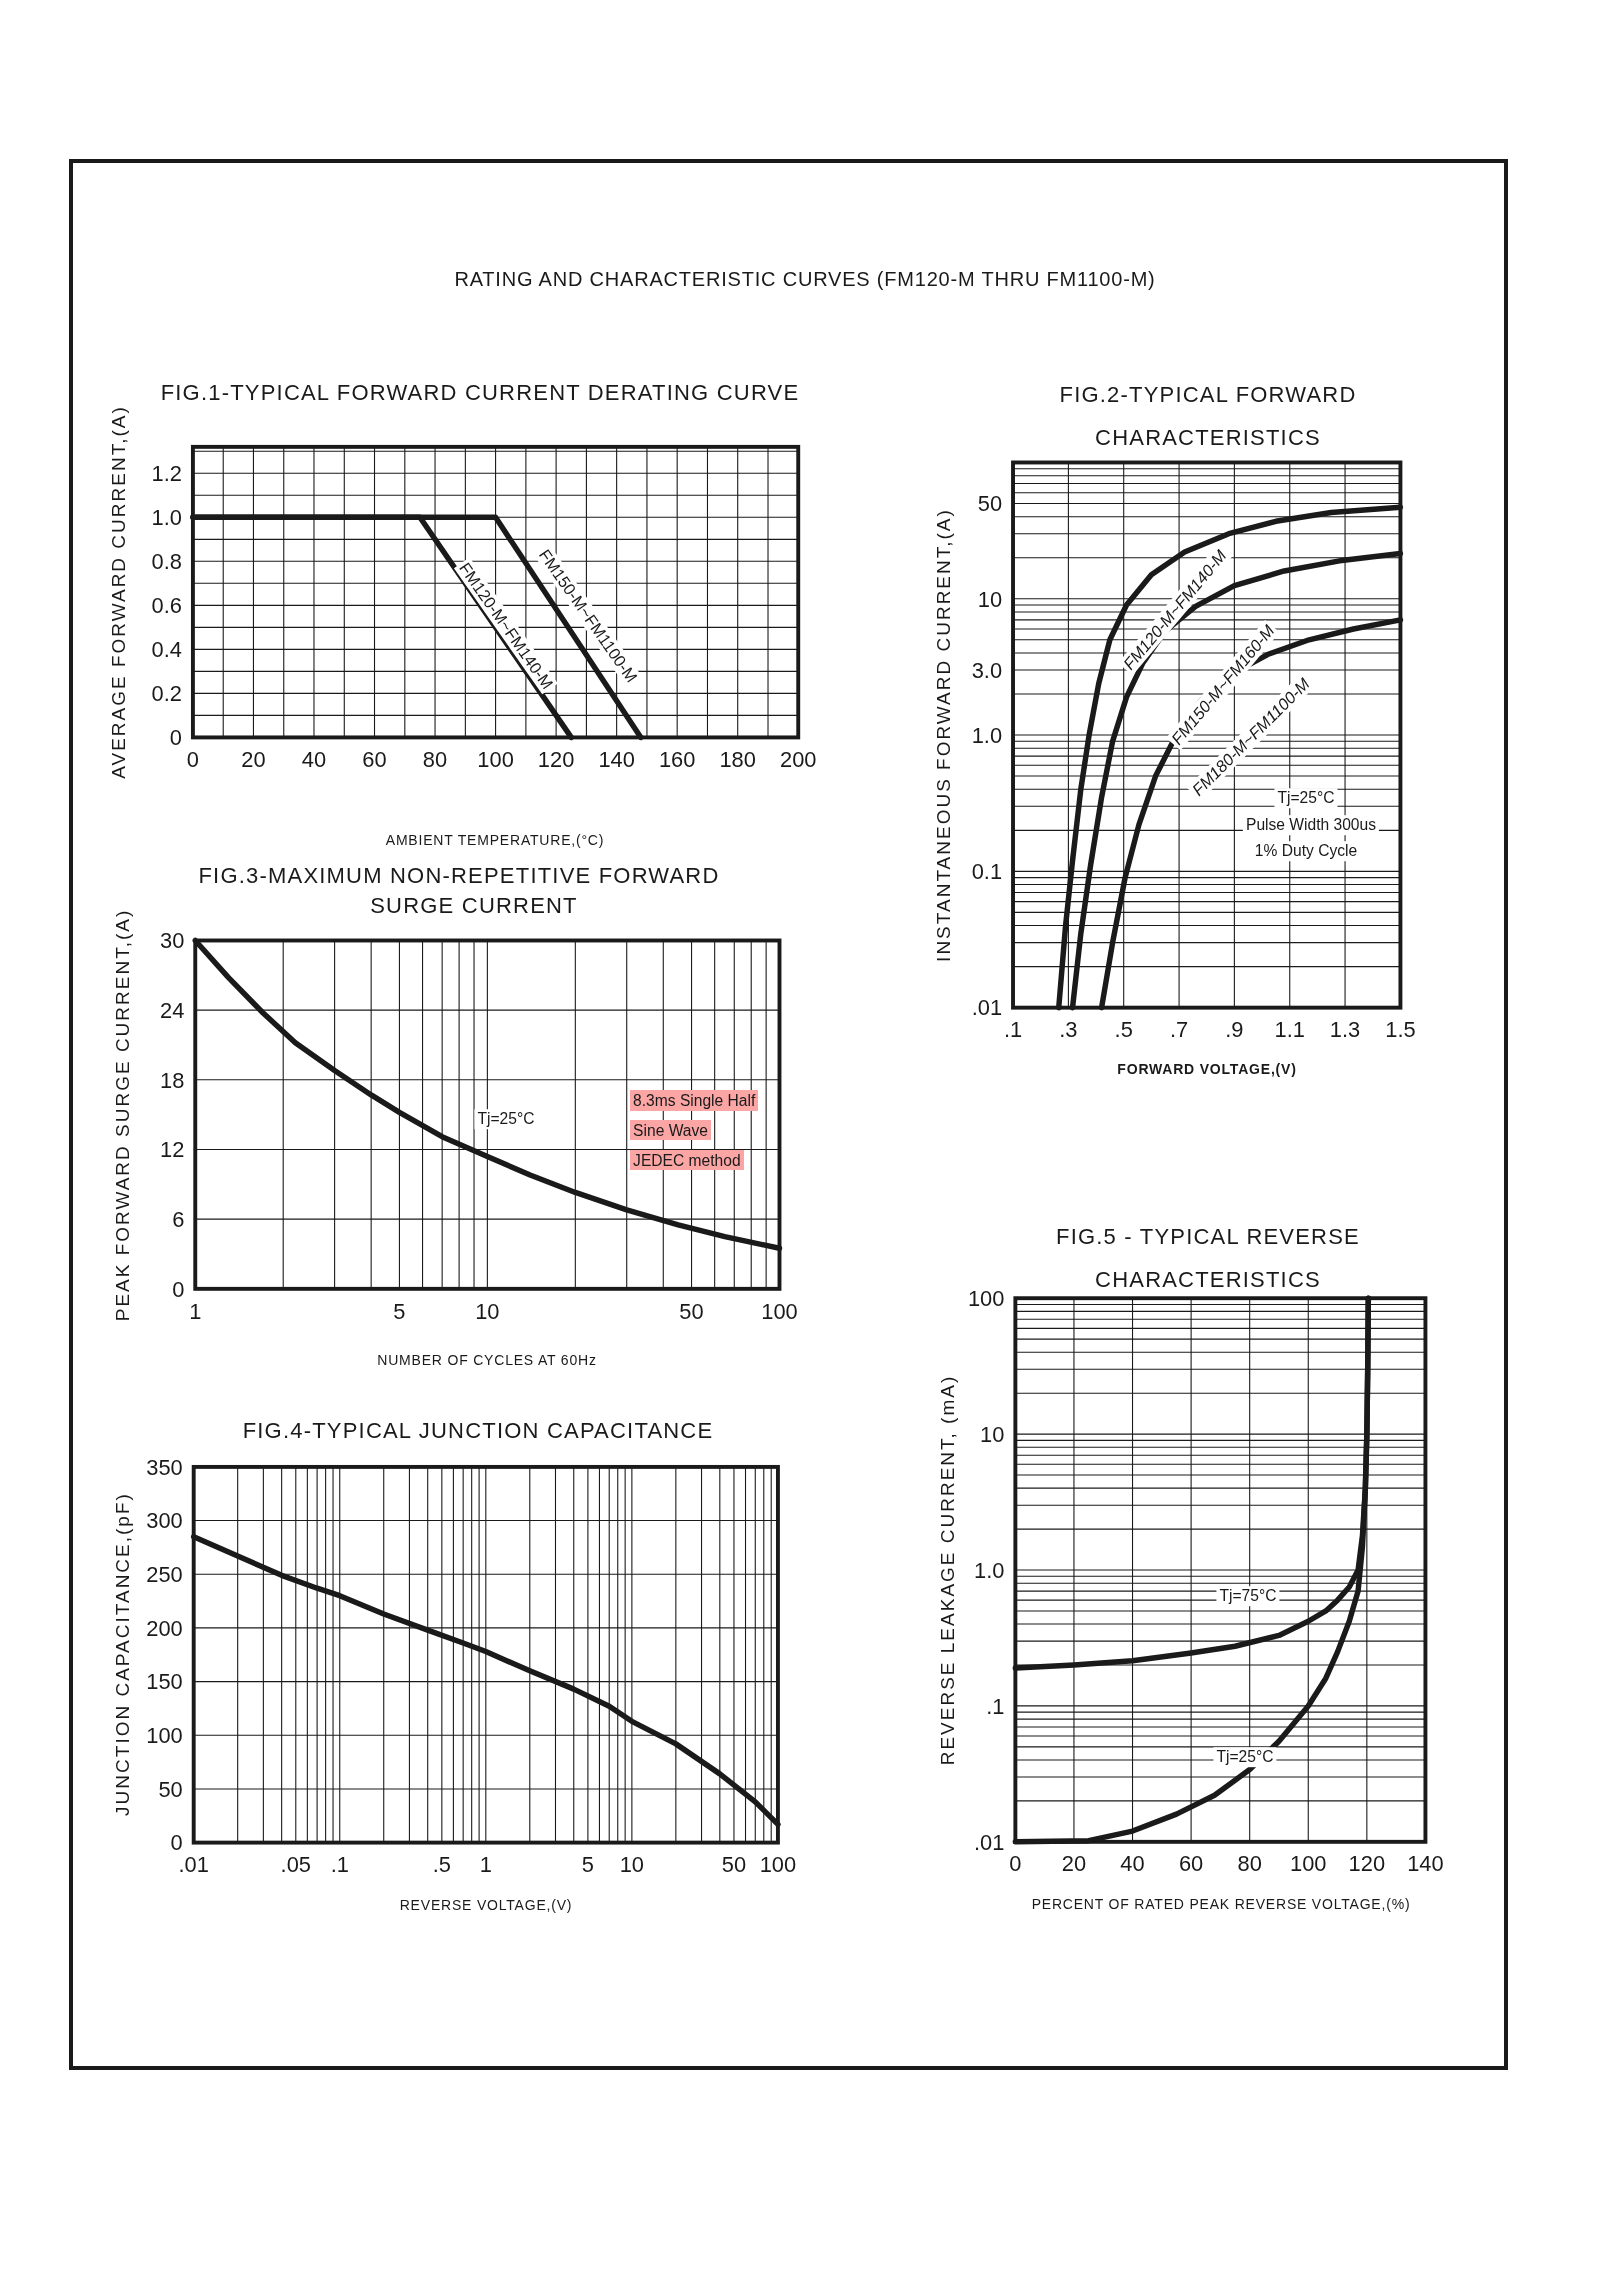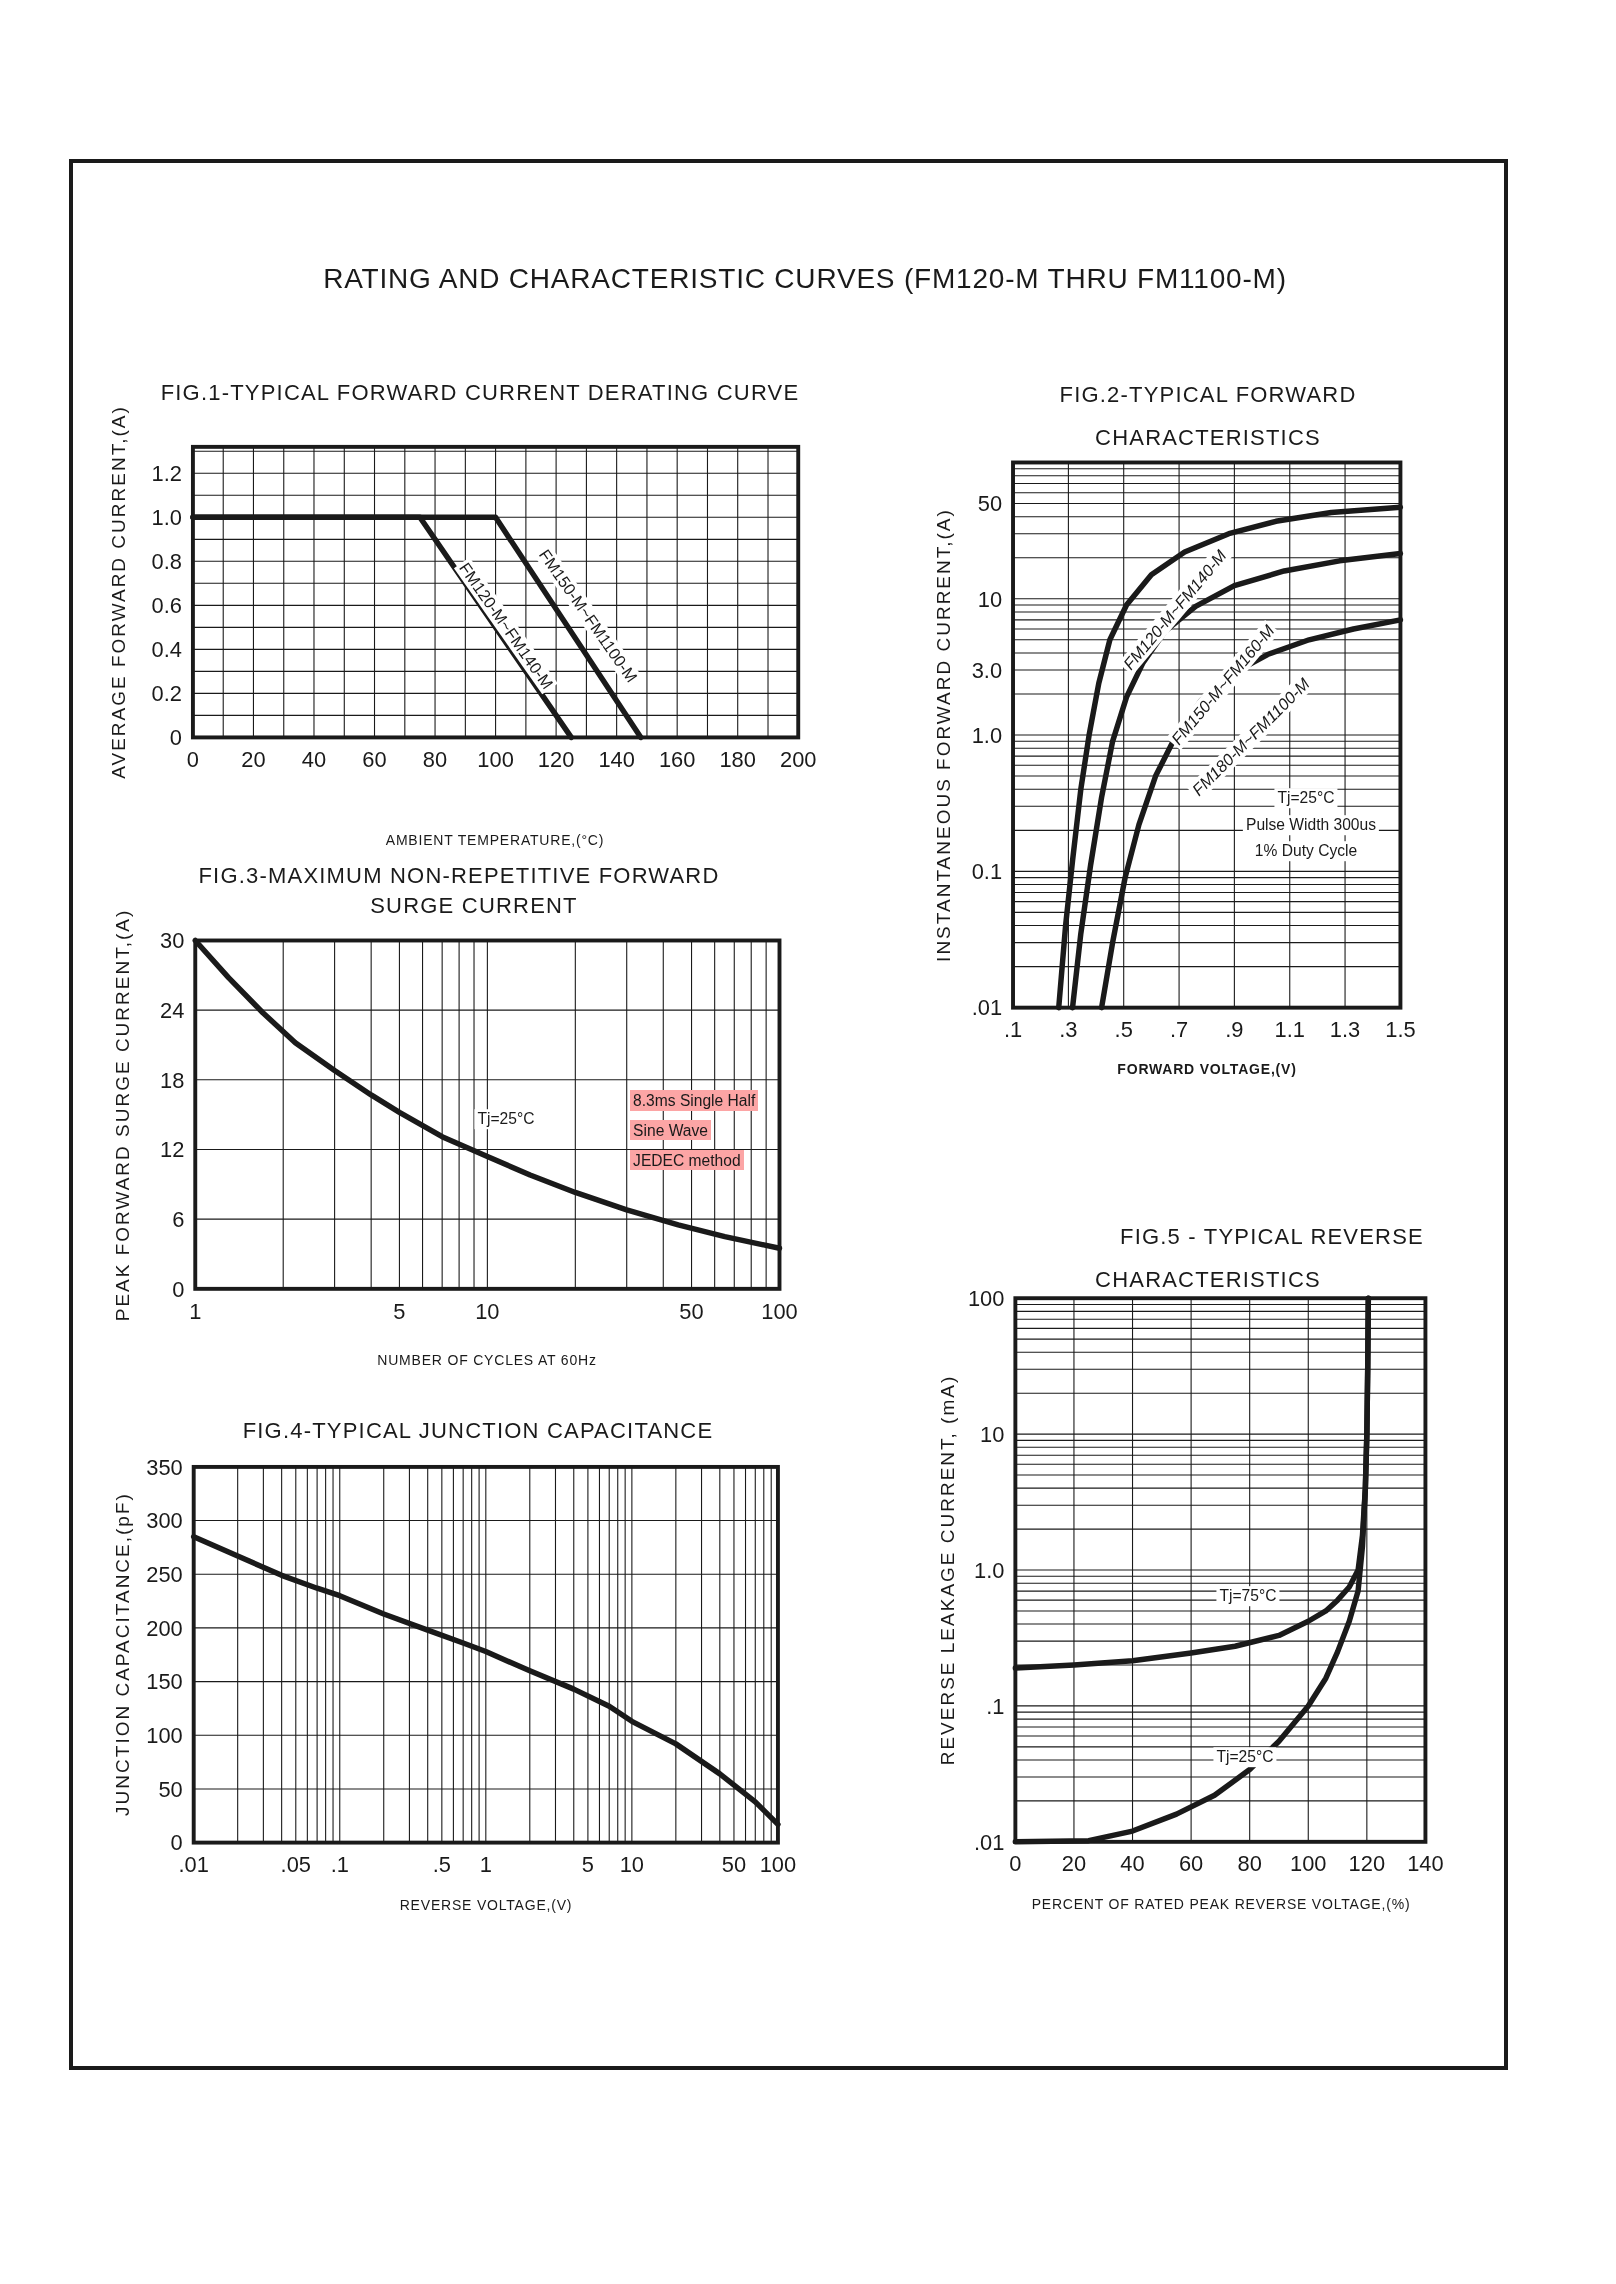--- a/index.html
+++ b/index.html
@@ -8,21 +8,21 @@
     color:#1a1a1a;font-family:"Liberation Sans","DejaVu Sans",sans-serif;
   }
   .border-frame{
     position:absolute;left:69px;top:159px;width:1439px;height:1911px;
     border:4.7px solid #1a1a1a;box-sizing:border-box;background:transparent;
   }
   #charts{position:absolute;left:0;top:0;width:1616px;height:2284px;
     font-family:"Liberation Sans","DejaVu Sans",sans-serif;font-size:22px;fill:#1a1a1a;}
   .abs{position:absolute;white-space:nowrap;}
   .ctr{transform:translate(-50%,-50%);}
-  .main-ttl{font-size:28px;letter-spacing:0.8px;}
+  .main-ttl{font-size:20px;letter-spacing:0.8px;}
   .fig-ttl{font-size:22px;letter-spacing:1.2px;}
   .ax-ttl{font-size:14px;letter-spacing:0.8px;}
   .y-ttl{font-size:19px;letter-spacing:2px;transform:translate(-50%,-50%) rotate(-90deg);}
   .clabel{font-size:16.4px;background:#fff;padding:0 2.3px;z-index:3;}
   .it{font-style:italic;}
   .ann{font-size:15.6px;background:#fff;padding:0.8px 3.1px;z-index:3;}
   .cond-box{position:absolute;left:630px;top:1092px;width:148px;z-index:3;font-size:15.6px;}
   .cond-box .line{margin-bottom:11.7px;}
   .cond-box .line span{background:#fca5a5;padding:1.6px 3.1px;}
   .r57{transform:translate(-50%,-50%) rotate(55deg);}
@@ -348,20 +348,20 @@
   <div class="cond-box">
     <div class="line"><span>8.3ms Single Half</span></div>
     <div class="line"><span>Sine Wave</span></div>
     <div class="line"><span>JEDEC method</span></div>
   </div>
 
   <div class="abs ctr fig-ttl" style="left:478px;top:1431px;text-align:right;">FIG.4-TYPICAL JUNCTION CAPACITANCE</div>
   <div class="abs ctr ax-ttl" style="left:486px;top:1905px;">REVERSE VOLTAGE,(V)</div>
   <div class="abs y-ttl" style="left:123px;top:1654px;">JUNCTION CAPACITANCE,(pF)</div>
 
-  <div class="abs ctr fig-ttl" style="left:1272px;top:1237px;">FIG.5 - TYPICAL REVERSE</div>
+  <div class="abs ctr fig-ttl" style="left:1208px;top:1237px;">FIG.5 - TYPICAL REVERSE</div>
   <div class="abs ctr fig-ttl" style="left:1208px;top:1280px;">CHARACTERISTICS</div>
   <div class="abs ctr ax-ttl" style="left:1221px;top:1904px;">PERCENT OF RATED PEAK REVERSE VOLTAGE,(%)</div>
   <div class="abs y-ttl" style="left:948px;top:1570px;">REVERSE LEAKAGE CURRENT, (mA)</div>
   <div class="abs ctr ann" style="left:1248px;top:1596px;">Tj=75°C</div>
   <div class="abs ctr ann" style="left:1245px;top:1757px;">Tj=25°C</div>
 </div>
 
 
 </body></html>

